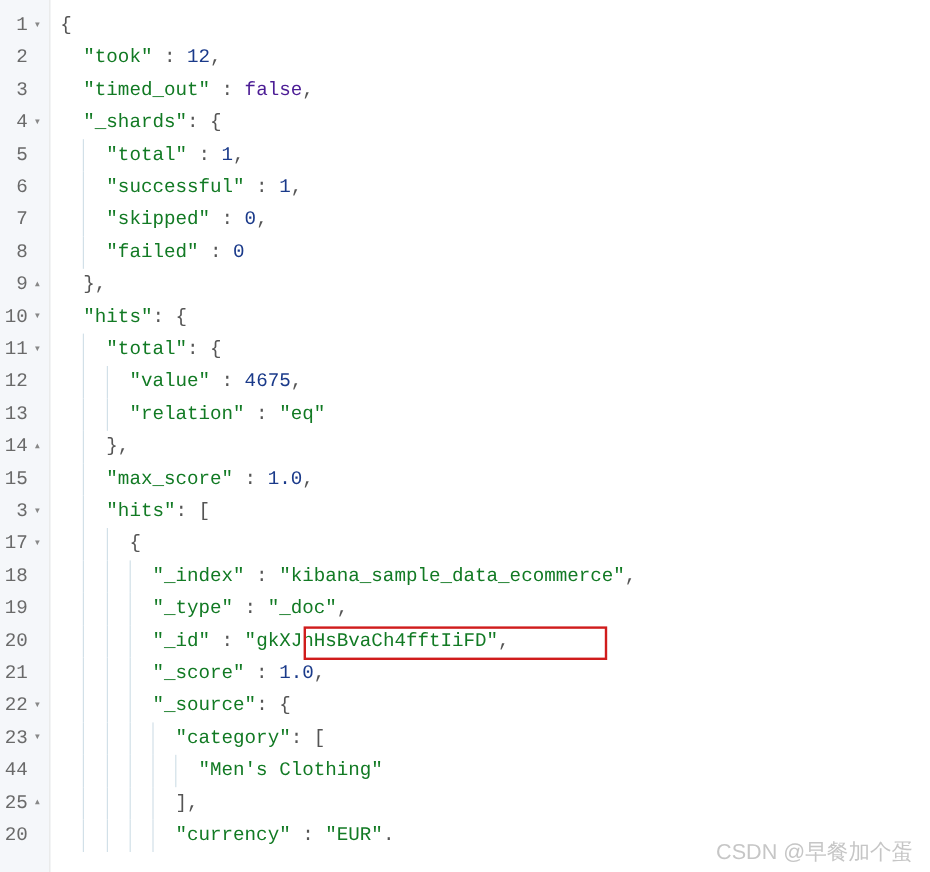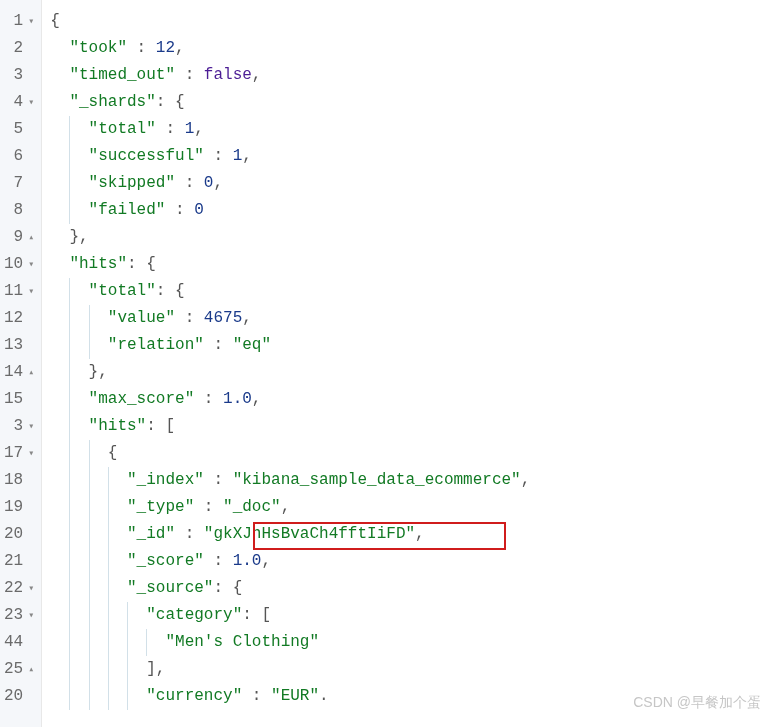--- a/index.html
+++ b/index.html
@@ -64,24 +64,24 @@
   vertical-align: top;
   margin-right: -1px;
 }
 .hl-box {
   position: absolute;
   border: 2px solid #d01c1c;
   pointer-events: none;
 }
 .watermark {
   position: absolute;
-  bottom: 15px;
+  bottom: 5px;
   right: 14px;
   color: #c6c6c6;
-  font-size: 14px;
+  font-size: 18px;
   font-family: "Helvetica Neue", Arial, sans-serif;
 }
 </style>
 </head>
 <body>
 
 <div class="editor">
   <div class="gutter">
     <div class="gutter-line">
         <span>1</span>

